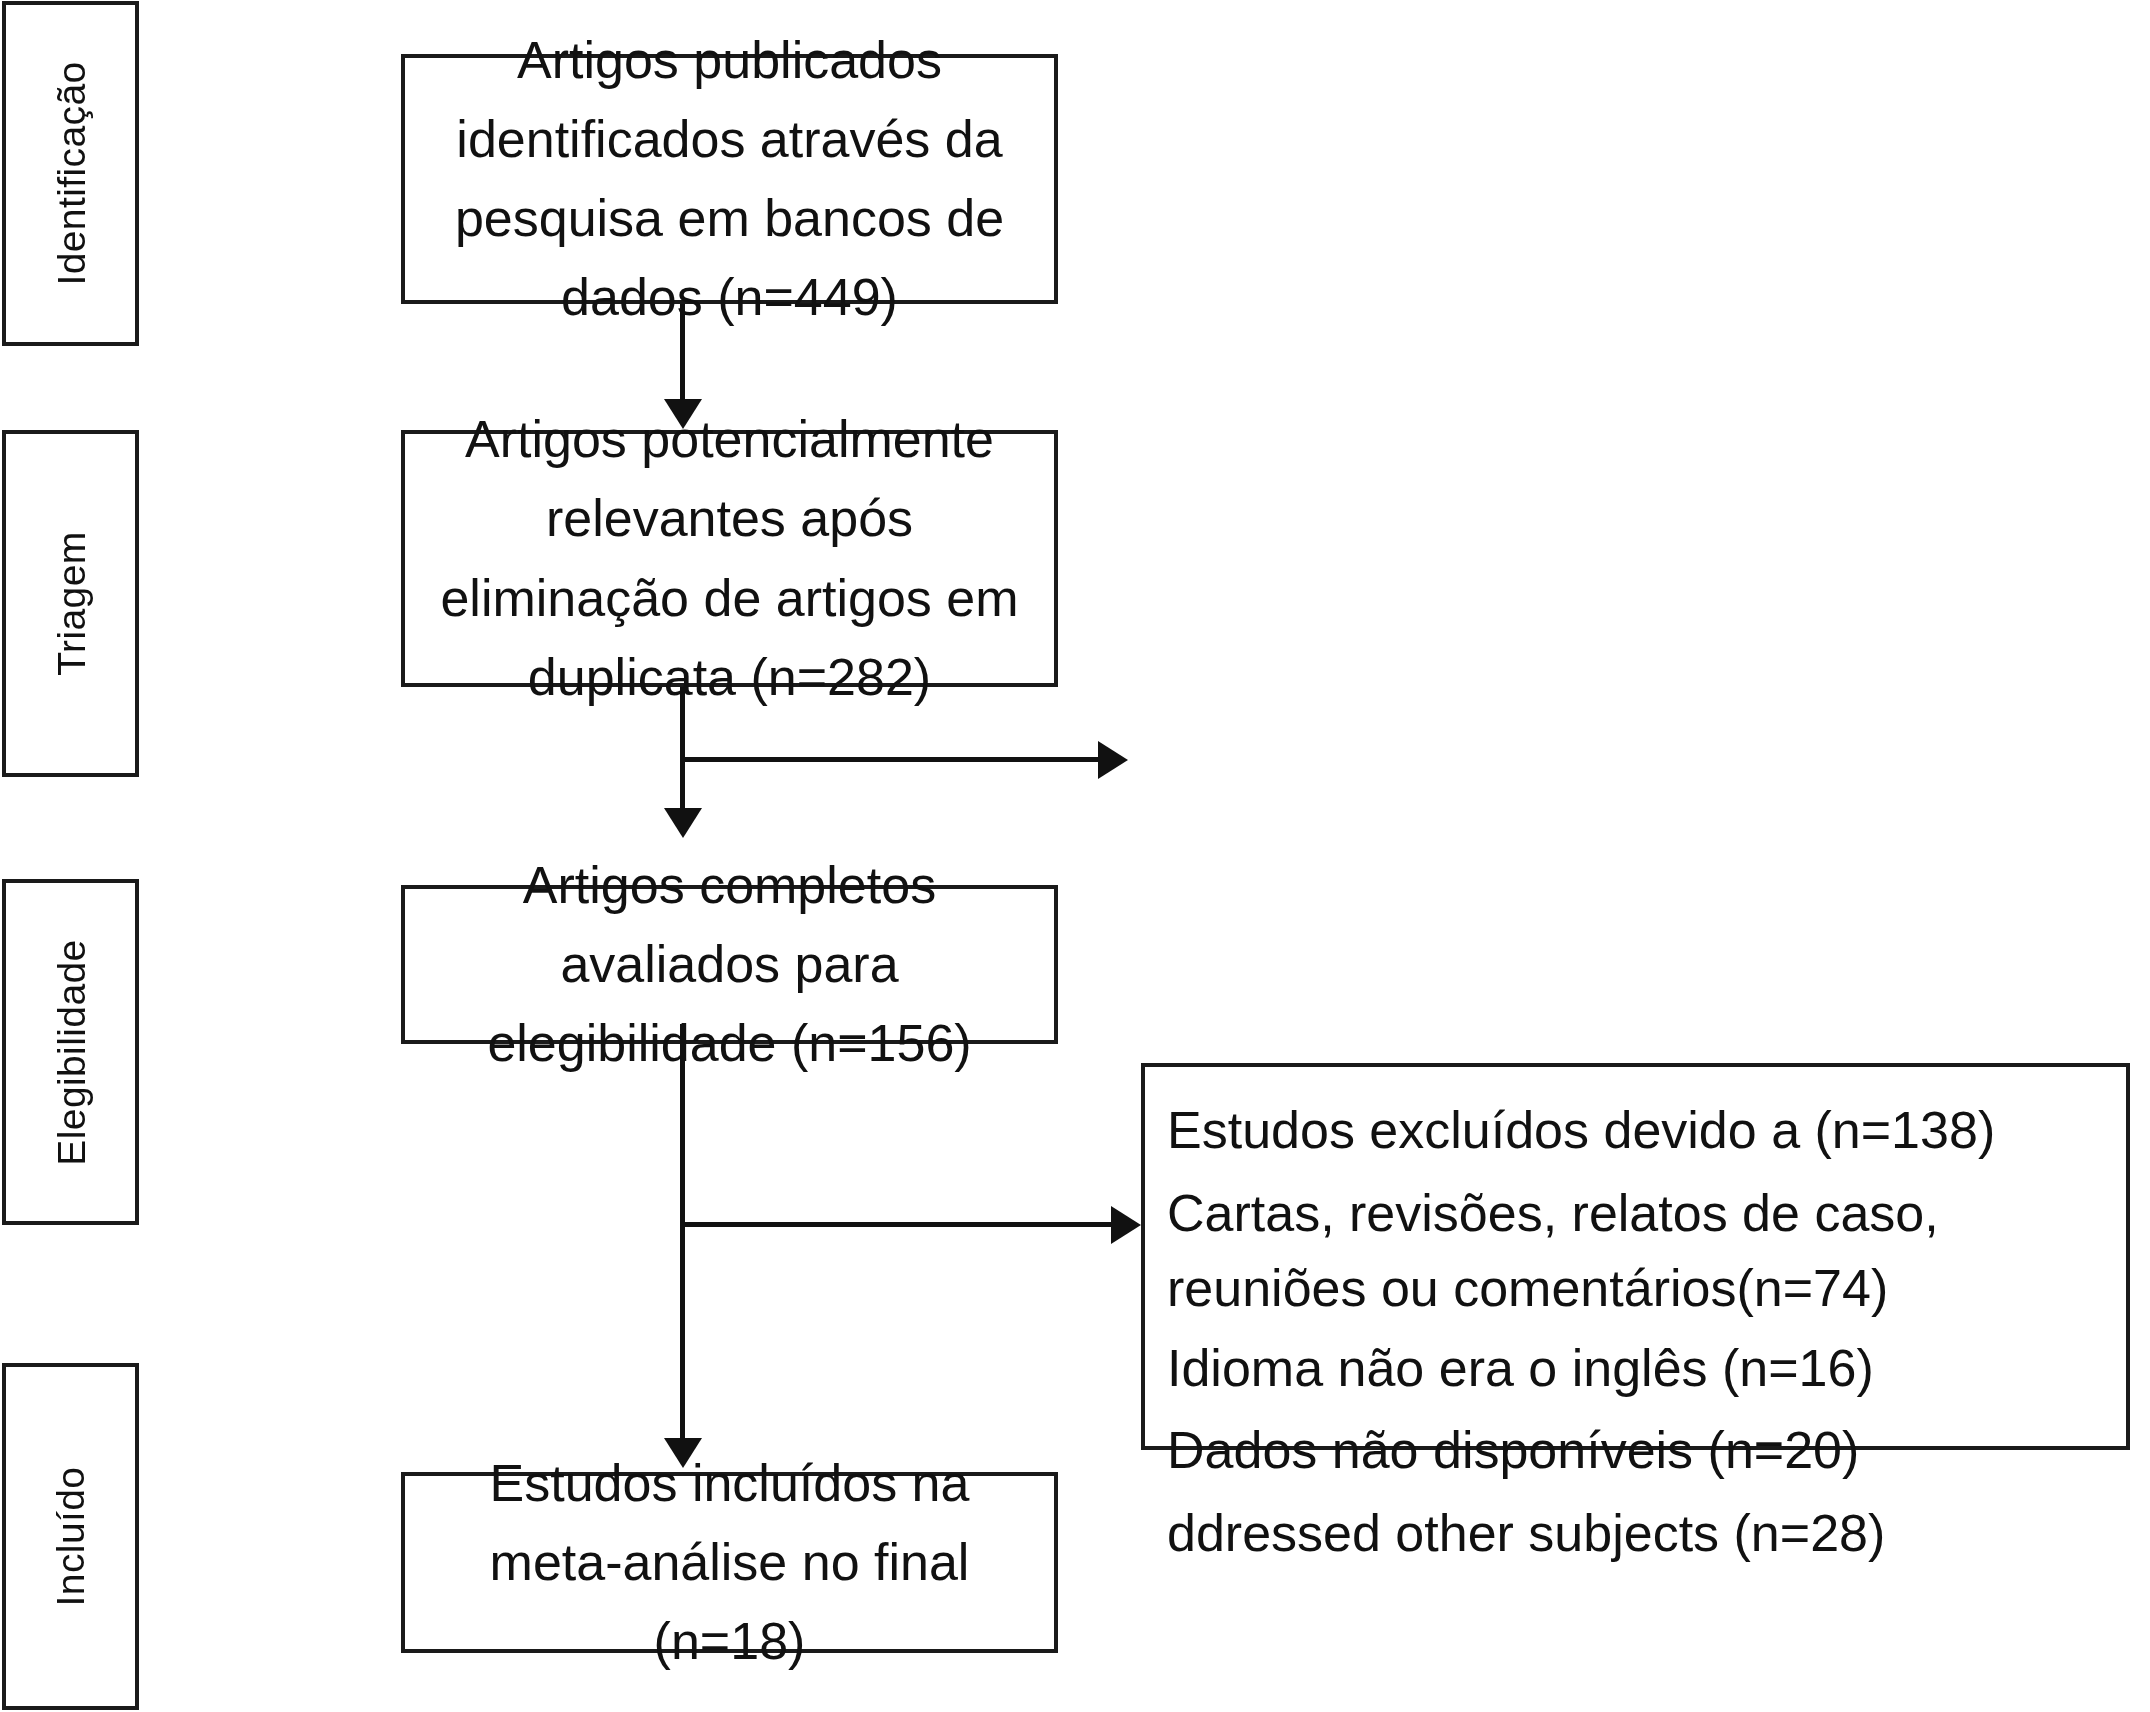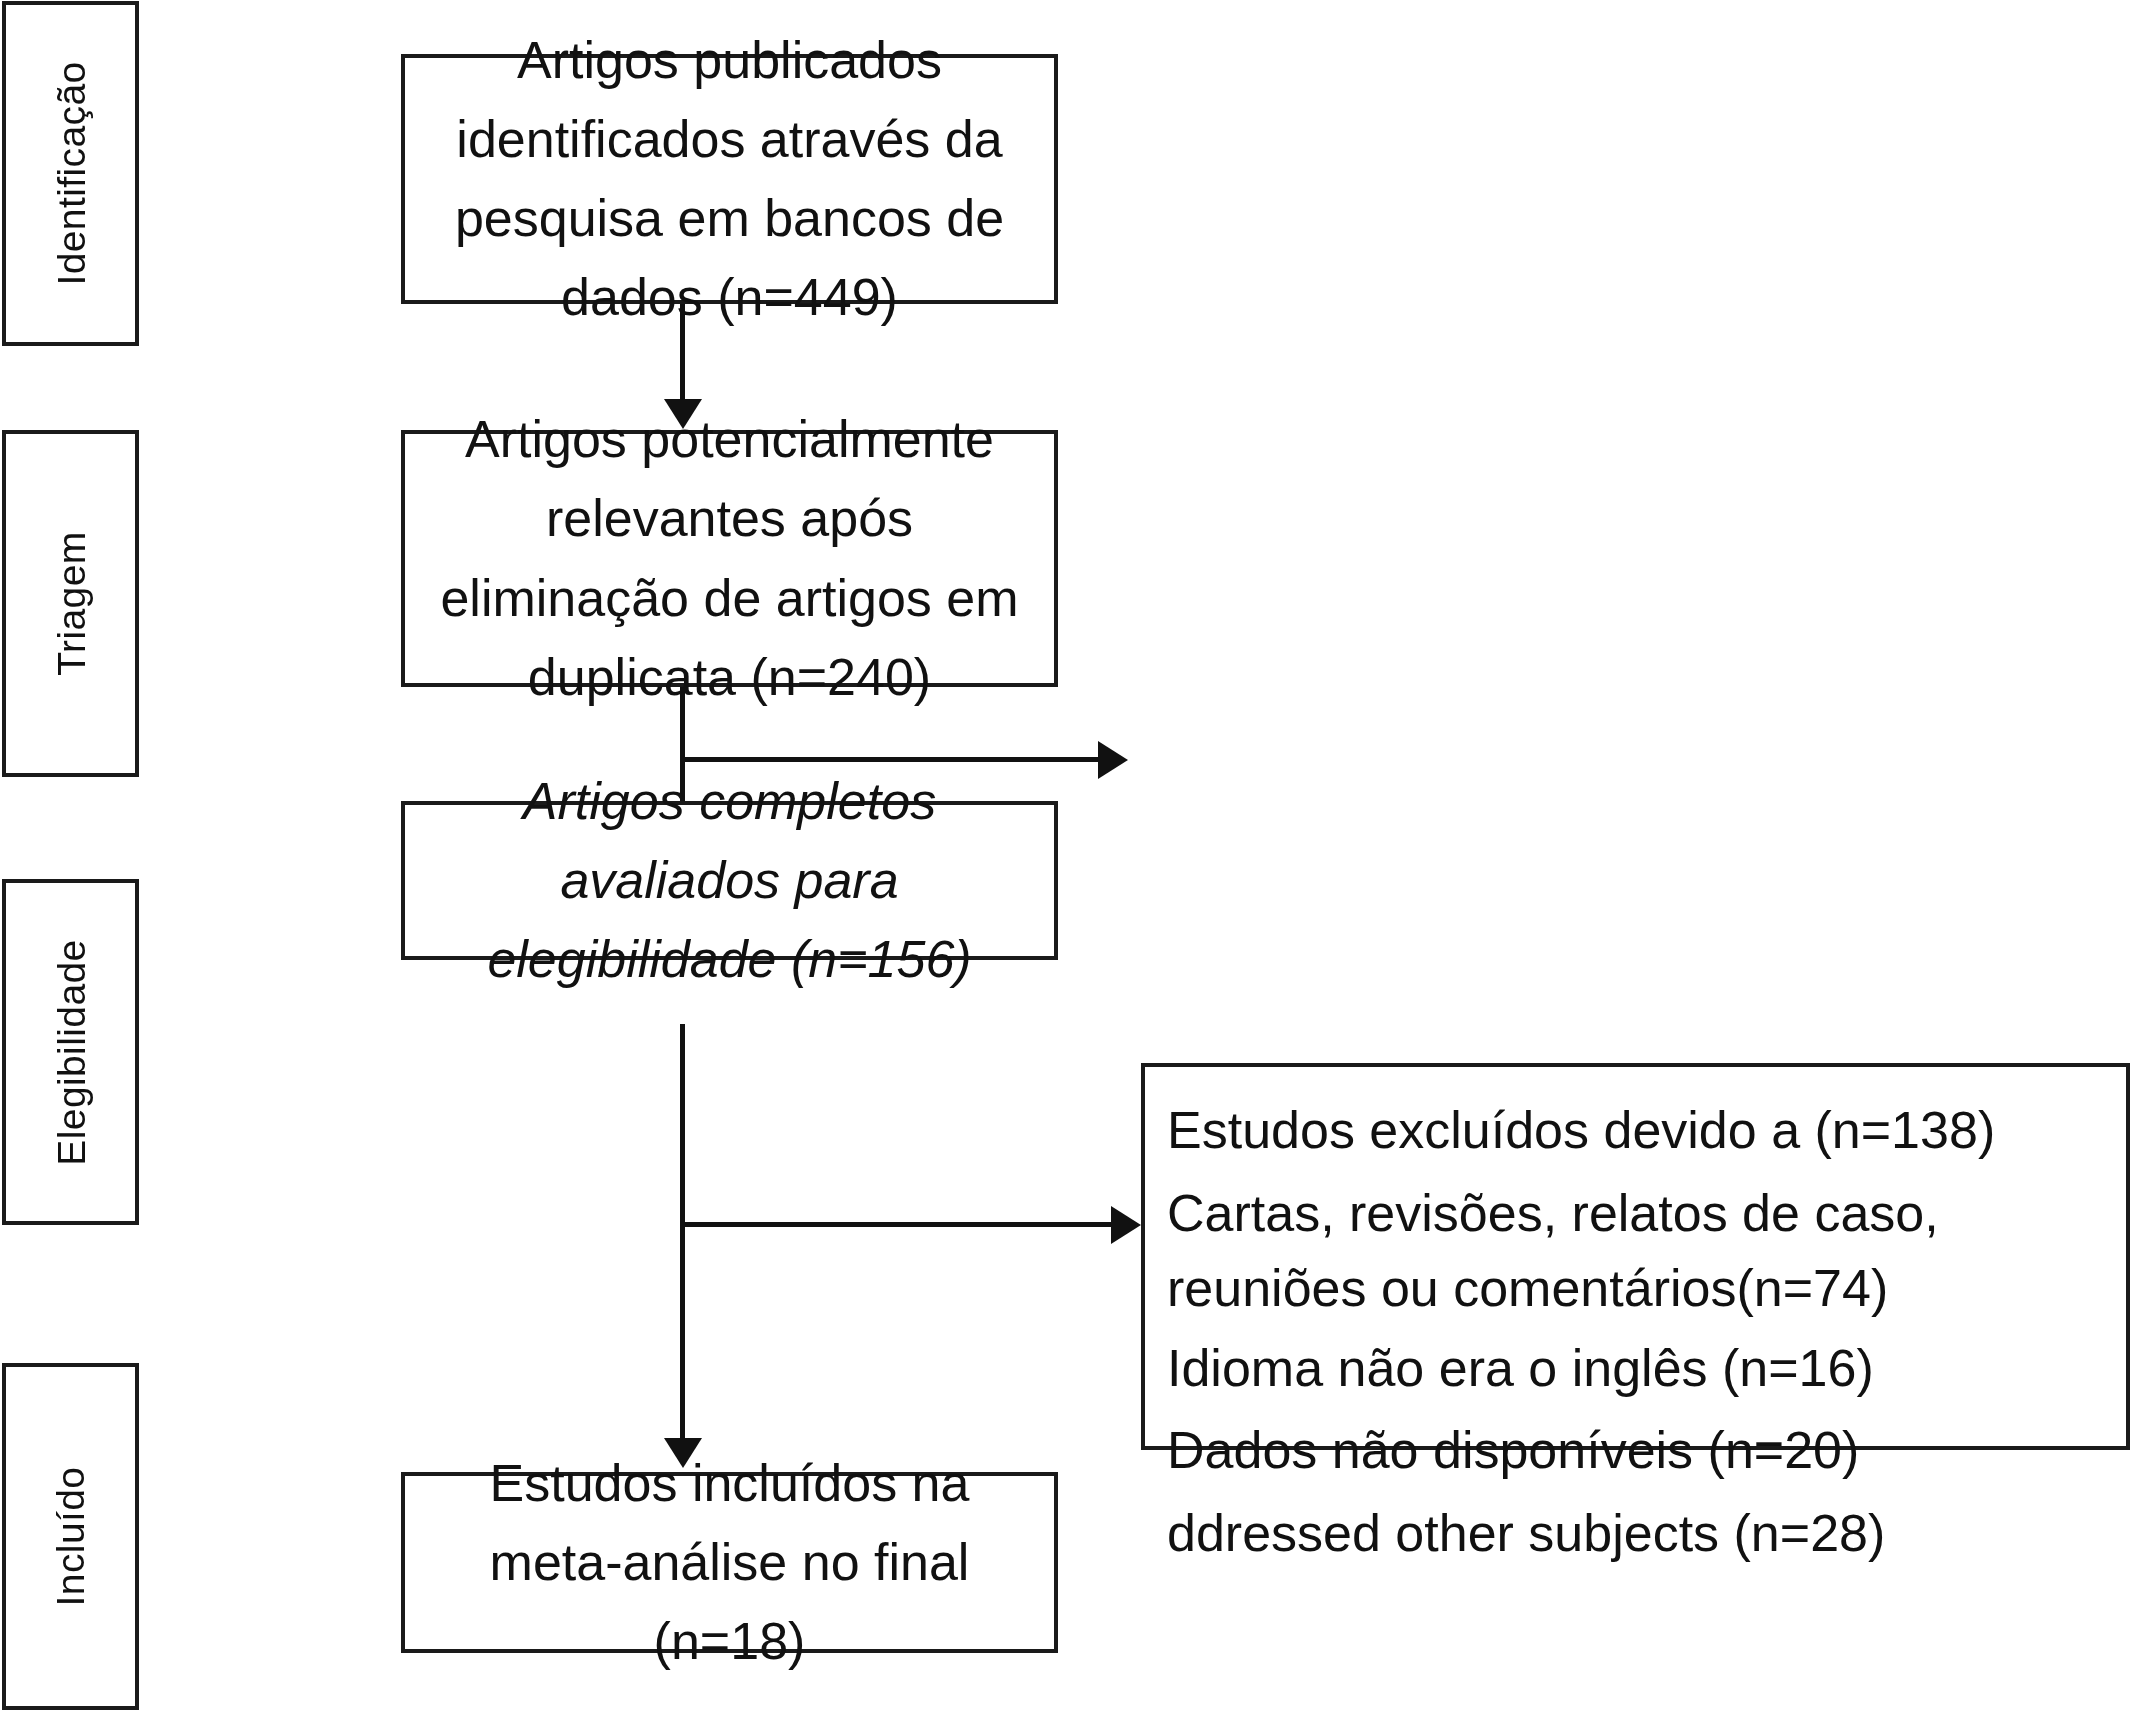--- a/index.html
+++ b/index.html
@@ -116,31 +116,31 @@
   </div>
 
   <div class="flow-box" style="left:401px; top:54px; width:657px; height:250px;">
     <span class="flow-text">Artigos publicados identificados através da pesquisa em bancos de dados  (n=449)</span>
   </div>
 
   <div class="vline" style="left:680px; top:304px; height:100px;"></div>
   <div class="arrow-down" style="left:664px; top:399px;"></div>
 
   <div class="flow-box" style="left:401px; top:430px; width:657px; height:257px;">
-    <span class="flow-text">Artigos potencialmente relevantes após eliminação de artigos em duplicata (n=240)</span>
+    <span class="flow-text">Artigos potencialmente relevantes após eliminação de artigos em duplicata (n=282)</span>
   </div>
 
   <div class="vline" style="left:680px; top:687px; height:124px;"></div>
   <div class="arrow-down" style="left:664px; top:808px;"></div>
 
   <div class="hline" style="left:683px; top:757px; width:419px;"></div>
   <div class="arrow-right" style="left:1098px; top:741px;"></div>
 
 
-  <div class="flow-box" style="left:401px; top:801px; width:657px; height:159px;font-style:italic;">
+  <div class="flow-box" style="left:401px; top:885px; width:657px; height:159px;">
     <span class="flow-text">Artigos completos avaliados para elegibilidade  (n=156)</span>
   </div>
 
   <div class="vline" style="left:680px; top:1024px; height:417px;"></div>
   <div class="arrow-down" style="left:664px; top:1438px;"></div>
 
   <div class="hline" style="left:683px; top:1222px; width:432px;"></div>
   <div class="arrow-right" style="left:1111px; top:1206px;"></div>
 
   <div class="flow-box left-align" style="left:1141px; top:1063px; width:989px; height:387px;

